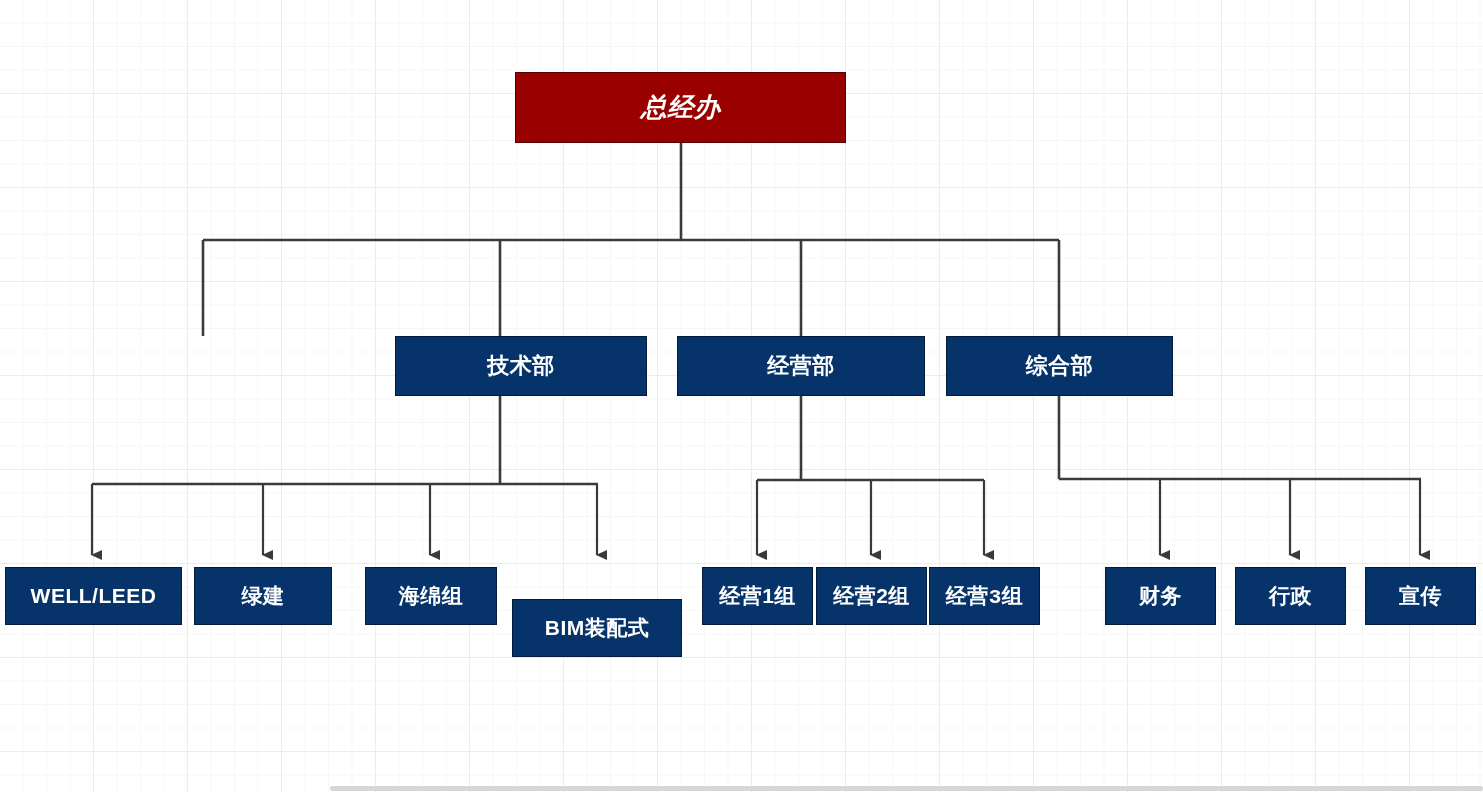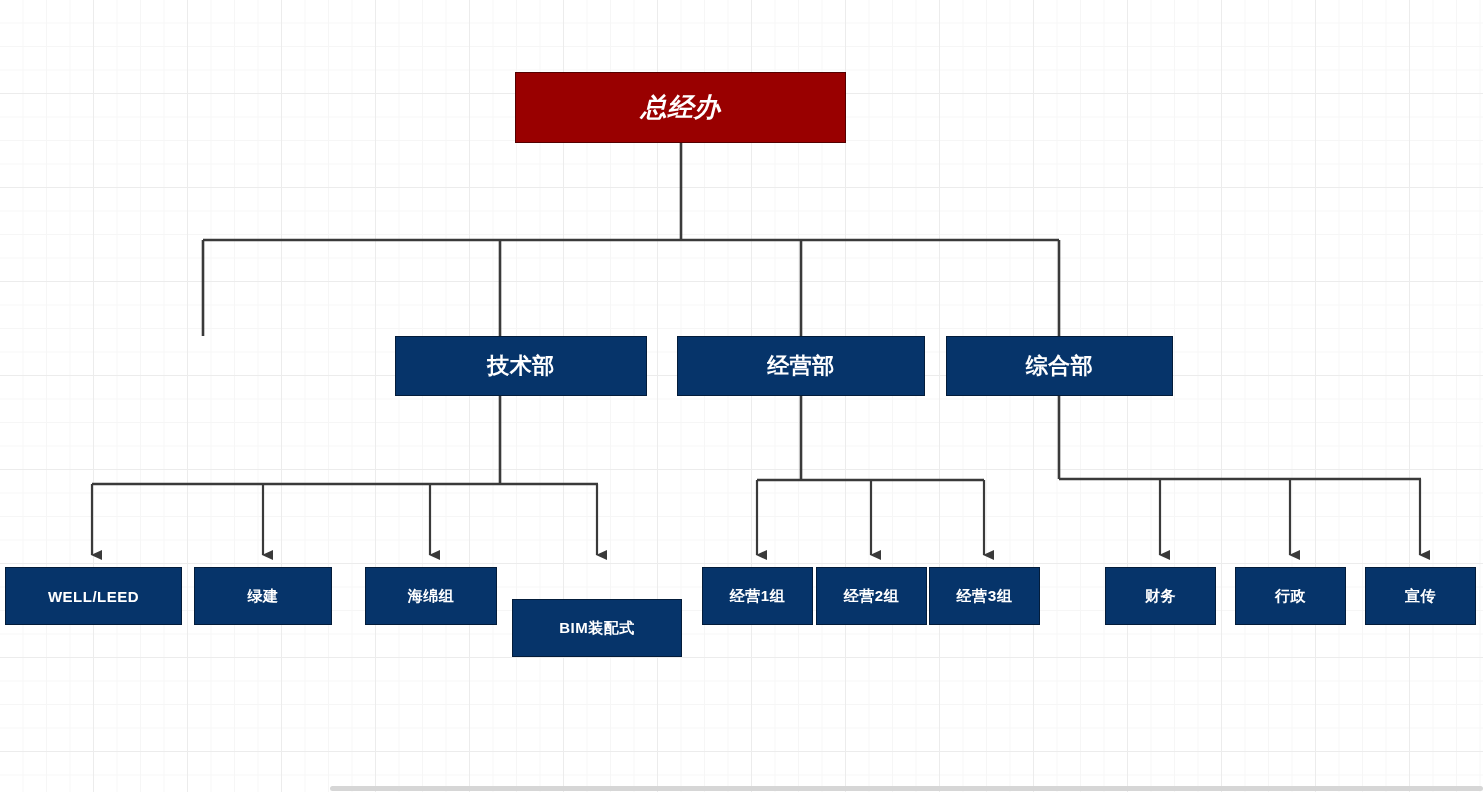--- a/index.html
+++ b/index.html
@@ -54,21 +54,21 @@
   .node.root {
     background: #990000;
     font-size: 26px;
   }
   .node.dept {
     background: #06346a;
     font-size: 22px;
   }
   .node.team {
     background: #06346a;
-    font-size: 15px;
+    font-size: 21px;
   }
   .scrollbar-h {
     position: absolute;
     left: 0;
     bottom: 0;
     width: 1483px;
     height: 8px;
     background: transparent;
   }
   .scrollbar-h .thumb {

